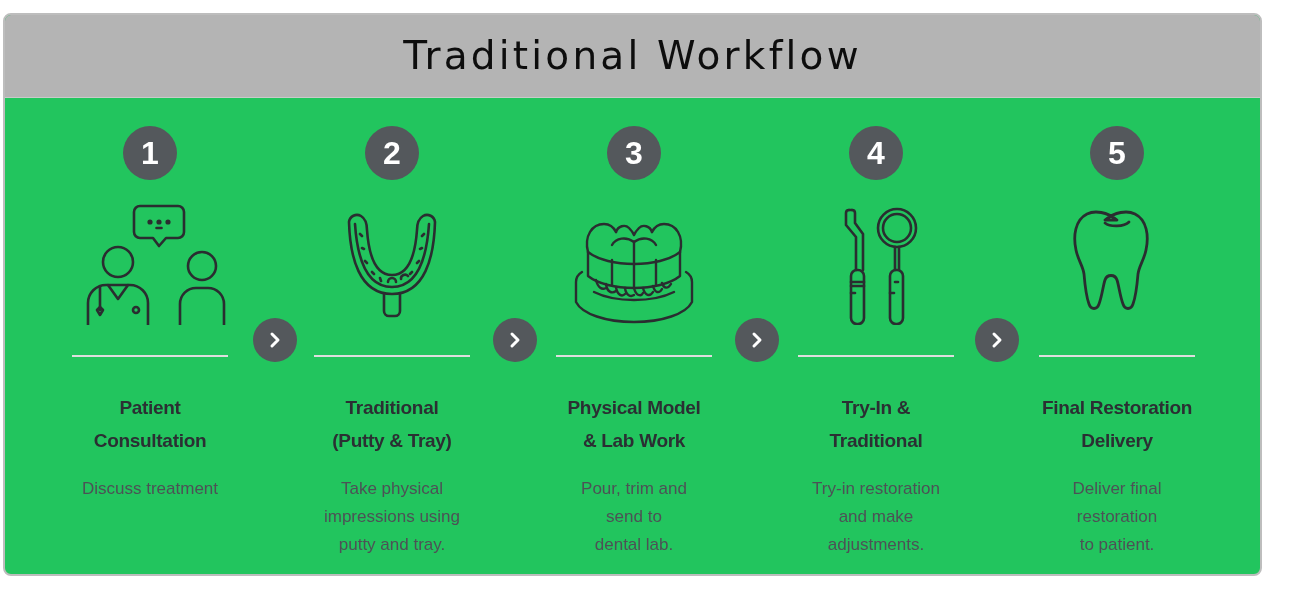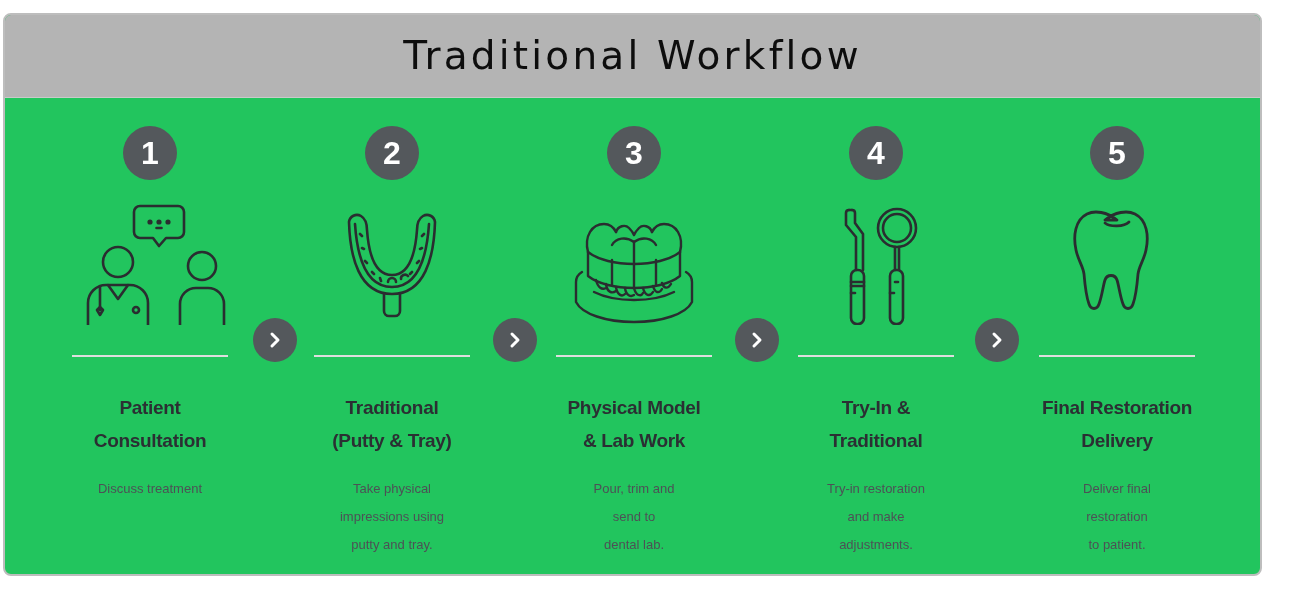--- a/index.html
+++ b/index.html
@@ -16,21 +16,21 @@
     .num { position: absolute; top: 111px; left: 50%; width: 54px; height: 54px; margin-left: -27px;
            border-radius: 50%; background: #54585c; color: #ffffff; font-weight: 700; font-size: 32px;
            display: flex; align-items: center; justify-content: center; line-height: 1; }
     .icon { position: absolute; top: 185px; left: 50%; width: 160px; height: 125px; margin-left: -80px; }
     .icon svg { width: 100%; height: 100%; display: block; }
     .divider { position: absolute; top: 340px; left: 50%; width: 156px; margin-left: -78px; height: 2px;
                background: #dedede; }
     .title { position: absolute; top: 376px; left: -20px; right: -20px; text-align: center; color: #2b2f33;
              font-weight: 700; font-size: 19px; line-height: 33px; letter-spacing: -0.3px; }
     .desc { position: absolute; top: 460px; left: -10px; right: -10px; text-align: center; color: #4d5156;
-            font-size: 13px; line-height: 28px; }
+            font-size: 17px; line-height: 28px; }
     .arrow { position: absolute; top: 303px; width: 44px; height: 44px; margin-left: -22px; border-radius: 50%;
              background: #54585c; display: flex; align-items: center; justify-content: center; }
     .arrow svg { width: 20px; height: 20px; }
   </style>
 </head>
 <body>
 
 <div class="card">
   <div class="header">
     <h1>Traditional Workflow</h1>

